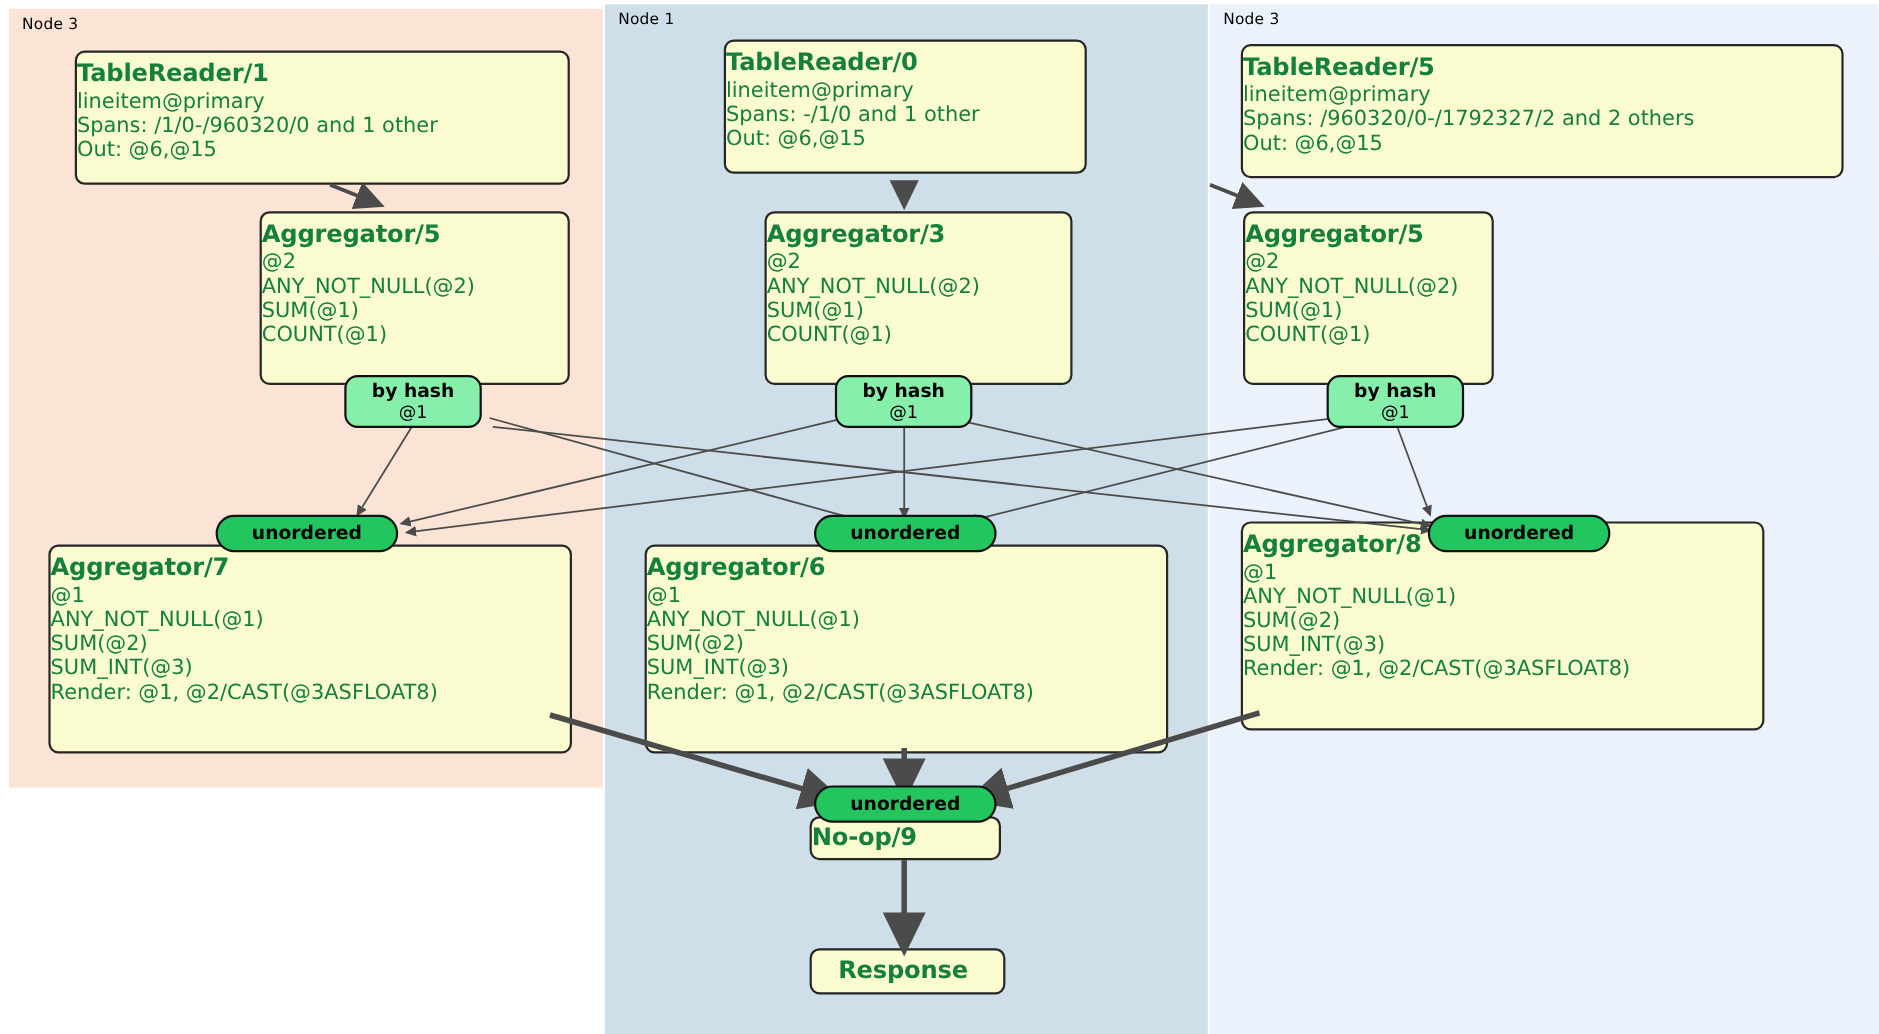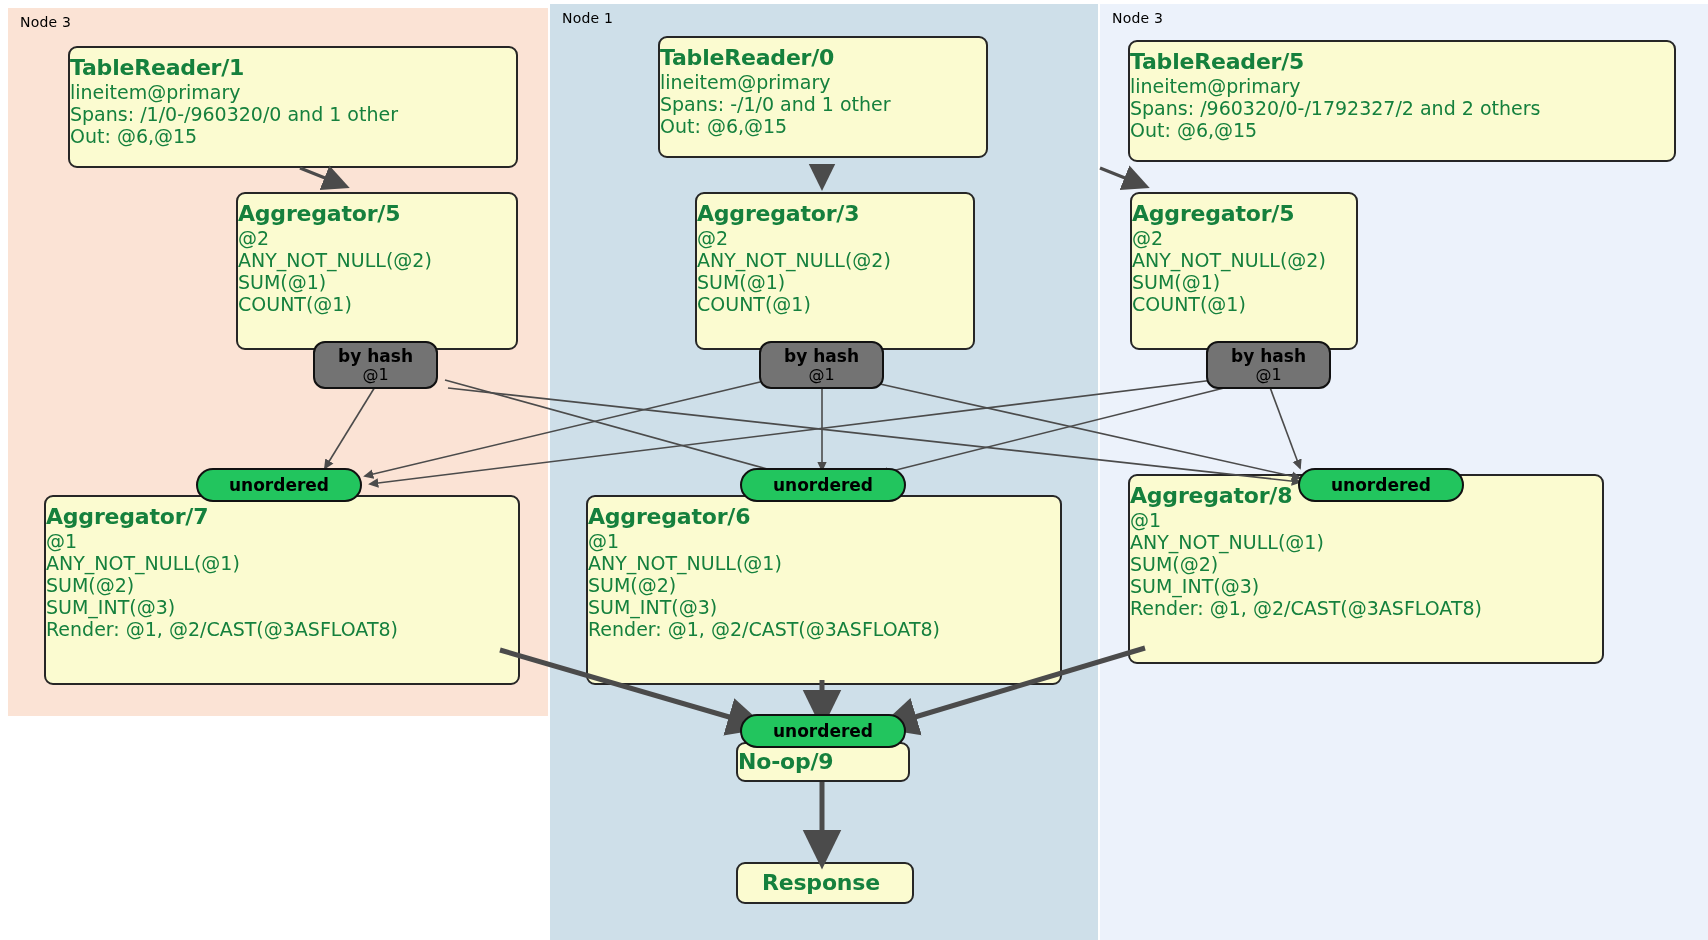--- a/index.html
+++ b/index.html
@@ -27,21 +27,21 @@
   .proc .ptitle{font-weight:bold;font-size:22px;letter-spacing:-0.2px;}
   .proc .pline{font-size:19px;}
 
   
   .pill{
     position:absolute;box-sizing:border-box;border:2px solid #111;
     text-align:center;color:#000;line-height:1.1;z-index:12;
   }
   .pill .l1{font-weight:bold;font-size:17px;}
   .pill .l2{font-size:16px;}
-  .pill.hash{background:#737373;border-radius:12px;}
+  .pill.hash{background:#86efac;border-radius:12px;}
   .pill.unord{background:#22c55e;border-radius:20px;}
 
   
   svg.edges{position:absolute;left:0;top:0;width:1708px;height:940px;overflow:visible;z-index:8;}
   .thin{stroke:#4b4b4b;stroke-width:1.6;fill:none;}
   .thick{stroke:#4b4b4b;stroke-width:5;fill:none;}
   .med{stroke:#4b4b4b;stroke-width:3.4;fill:none;}
 </style>
 </head>
 <body>

